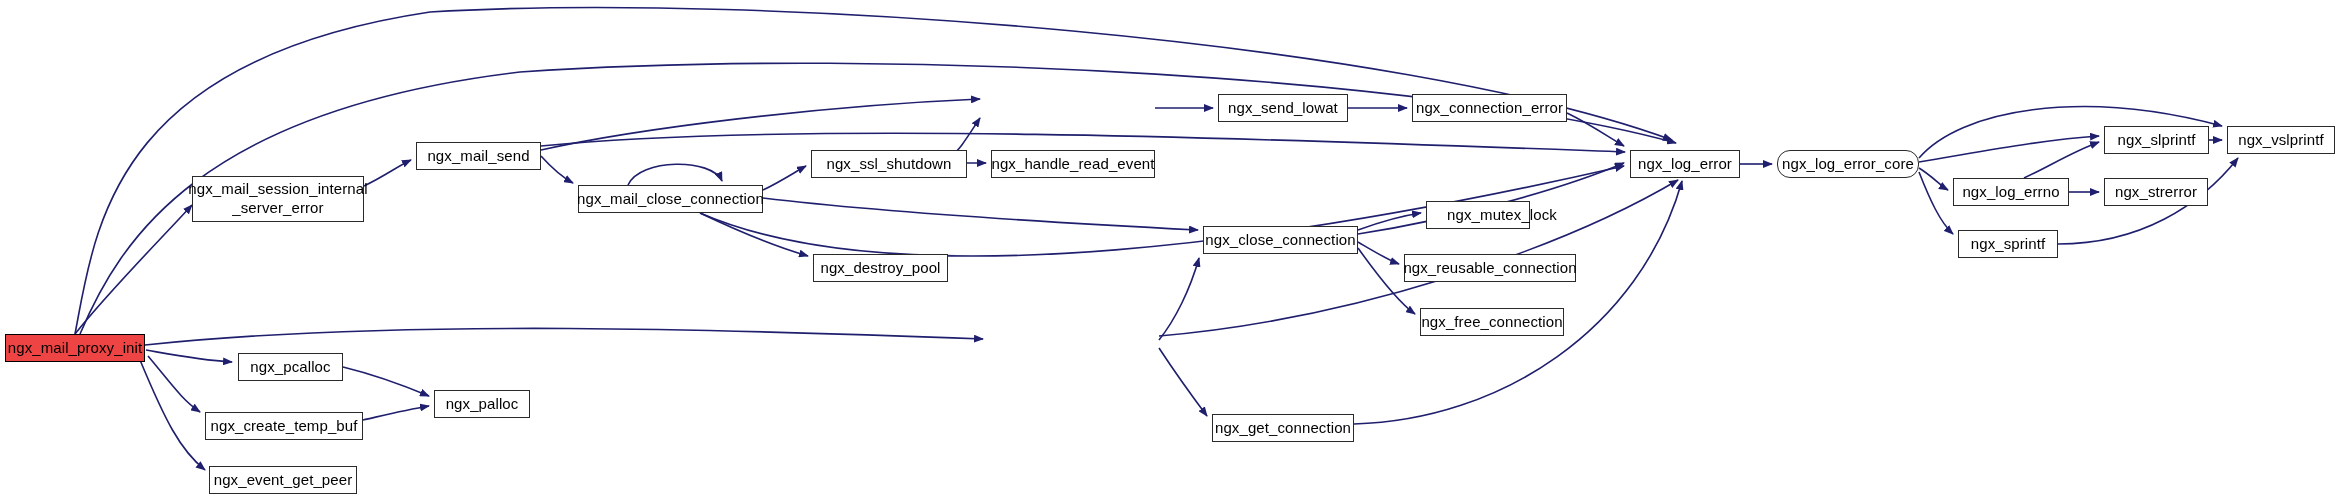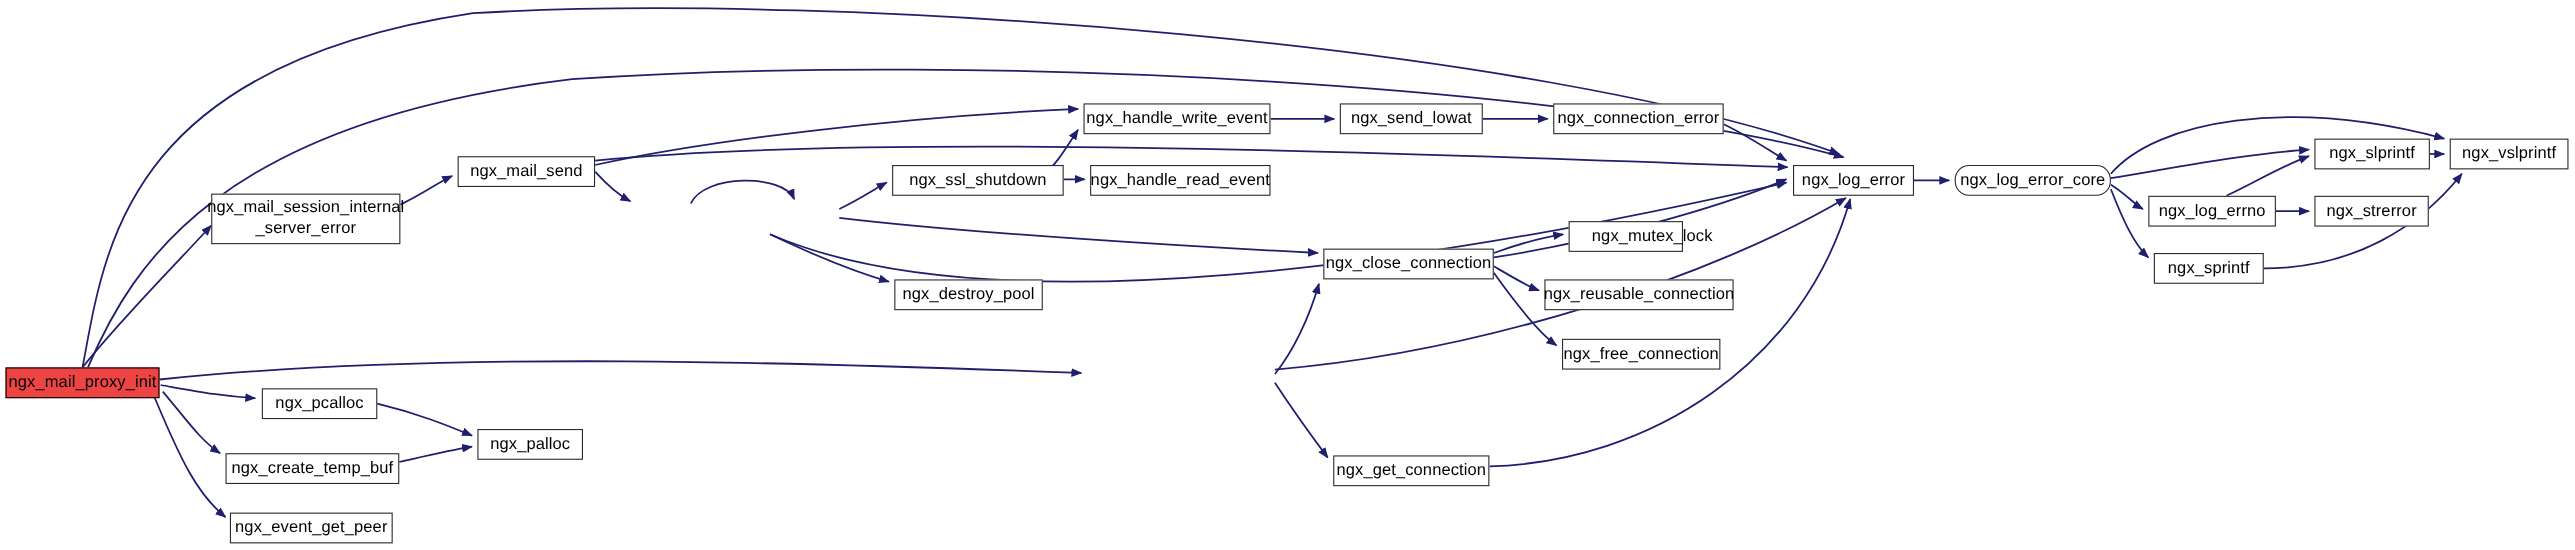--- a/index.html
+++ b/index.html
@@ -82,26 +82,26 @@
     </g>
   </svg>
 
   <div class="node root" style="left:5px;top:334px;width:140px;height:28px;">ngx_mail_proxy_init</div>
 
   <div class="node two-line" style="left:192px;top:176px;width:172px;height:46px;">ngx_mail_session_internal
 _server_error</div>
 
   <div class="node" style="left:416px;top:142px;width:125px;height:28px;">ngx_mail_send</div>
 
+  <div class="node" style="left:578px;top:185px;width:185px;height:28px;">ngx_mail_close_connection</div>
 
   <div class="node" style="left:811px;top:150px;width:156px;height:28px;">ngx_ssl_shutdown</div>
 
   <div class="node" style="left:813px;top:254px;width:135px;height:28px;">ngx_destroy_pool</div>
 
-  <div class="node" style="left:985px;top:94px;width:170px;height:28px;">ngx_handle_write_event</div>
 
   <div class="node" style="left:991px;top:150px;width:164px;height:28px;">ngx_handle_read_event</div>
 
   <div class="node" style="left:1218px;top:94px;width:130px;height:28px;">ngx_send_lowat</div>
 
   <div class="node" style="left:1412px;top:94px;width:155px;height:28px;text-align:center;">ngx_connection_error</div>
 
   <div class="node" style="left:1203px;top:226px;width:155px;height:28px;">ngx_close_connection</div>
 
   <div class="node" style="left:1426px;top:201px;width:104px;height:28px;padding-left:48px;">ngx_mutex_lock</div>

